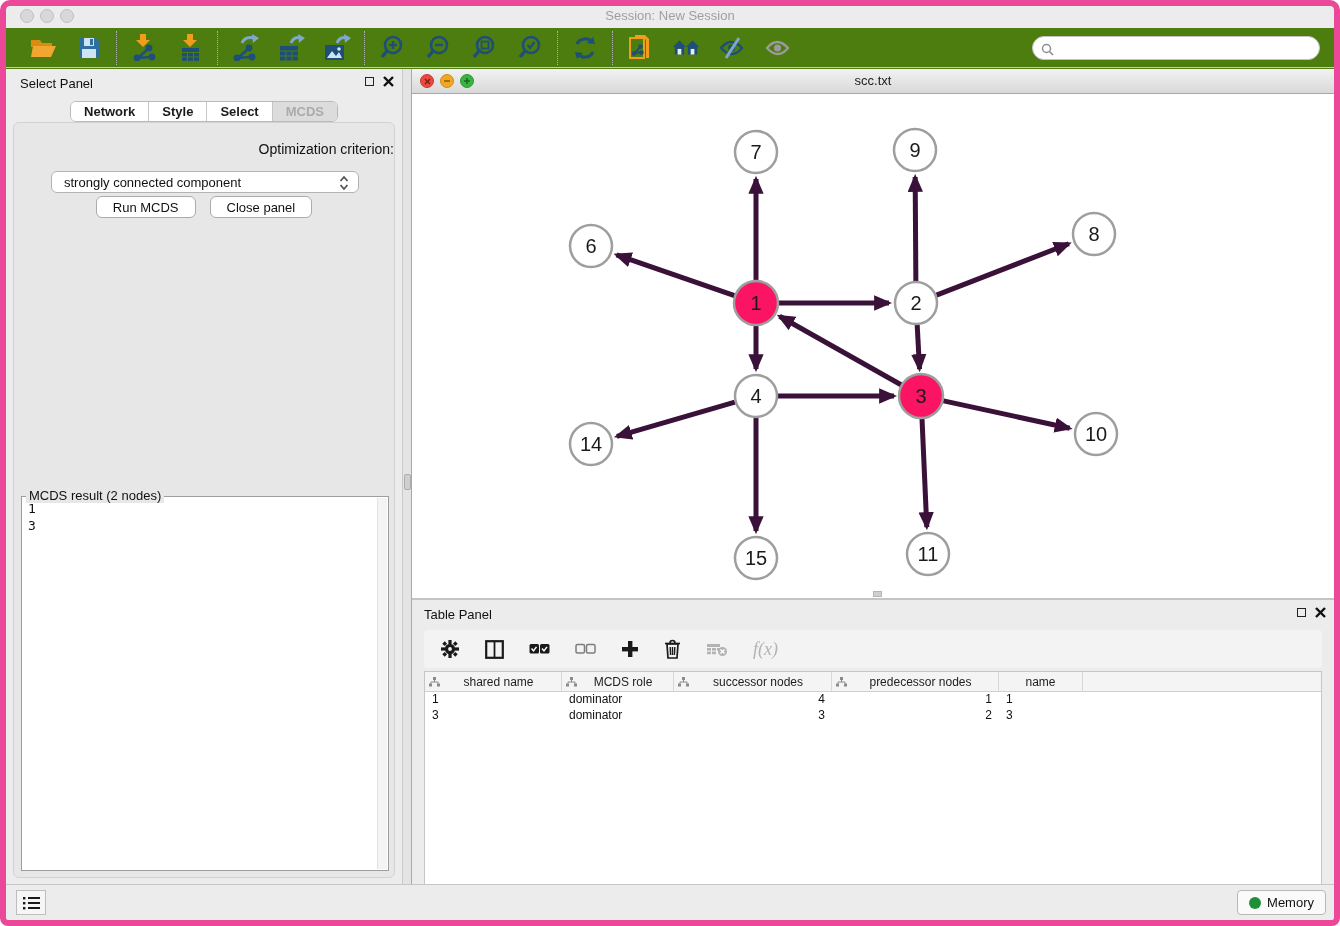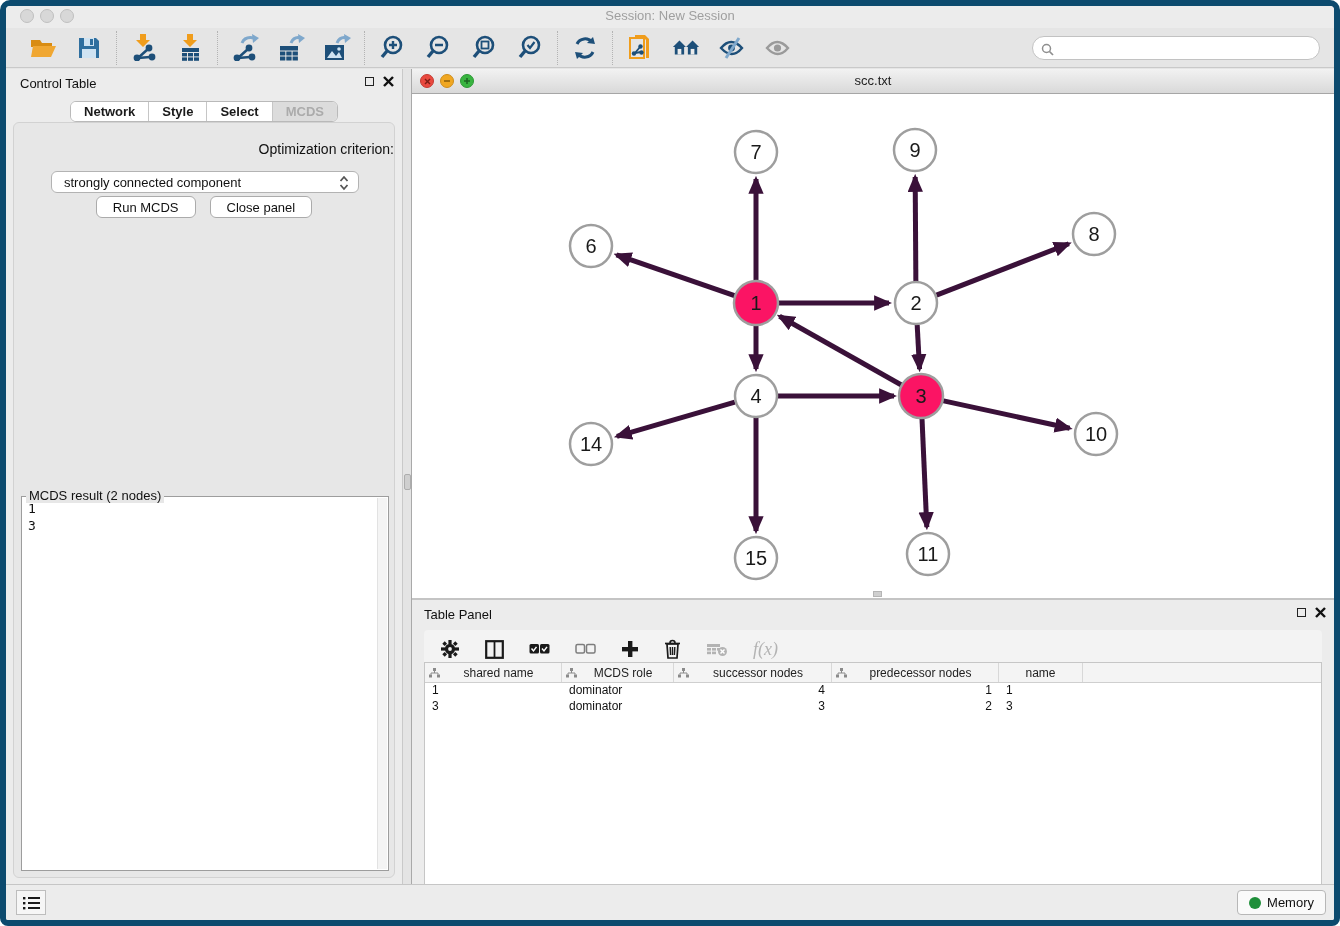--- a/index.html
+++ b/index.html
@@ -1,18 +1,18 @@
 <!DOCTYPE html>
 <html><head>
 <meta charset="utf-8">
 <style>
   * { margin:0; padding:0; box-sizing:border-box; }
   html,body { width:1340px; height:926px; font-family:"Liberation Sans","DejaVu Sans",sans-serif; }
-  .app { position:relative; width:1340px; height:926px; background:#e5e5e5;
-         border:6px solid #0c4a6e; border-radius:10px 10px 8px 8px; overflow:hidden; }
+  .app { position:relative; width:1340px; height:926px; background:#4d7c0f;
+         border:6px solid #ec4899; border-radius:10px 10px 8px 8px; overflow:hidden; }
   .inner { position:absolute; inset:0; }
 
   
   .titlebar { position:absolute; left:0; top:0; right:0; height:22px; background:#ececec; }
   .traffic-inactive { position:absolute; left:14px; top:3px; display:flex; gap:6px; }
   .traffic-inactive span { width:14px; height:14px; border-radius:50%; background:#d8d8d8; border:1px solid #bfbfbf; }
   .session-title { position:absolute; left:0; right:0; top:2px; text-align:center; font-size:13px; color:#9f9f9f; }
 
   
   .toolbar { position:absolute; left:0; top:22px; right:0; height:40px; display:flex; align-items:center;
@@ -73,21 +73,21 @@
   .net-canvas { position:absolute; left:0; right:0; top:25px; bottom:0; background:#fff; overflow:hidden; }
   .net-hscroll { position:absolute; left:50%; bottom:1px; width:9px; height:6px; background:#cfcfcf; border:1px solid #b5b5b5; }
 
   
   .table-panel { position:absolute; left:406px; top:592px; width:922px; bottom:36px; background:#ececec;
                  border-top:2px solid #c4c4c4; }
   .tp-toolbar { position:absolute; left:12px; right:12px; top:30px; height:38px; background:#f3f3f3;
                 border-radius:4px; display:flex; align-items:center; gap:25px; padding-left:16px; }
   .tp-icon { display:flex; align-items:center; justify-content:center; cursor:pointer; }
   .fx-label { font-family:"Liberation Serif","DejaVu Serif",serif; font-style:italic; font-size:18px; color:#b3b3b3; }
-  .data-table { position:absolute; left:12px; right:12px; top:62px; height:233px; background:#fff; border:1px solid #c6c6c6; }
+  .data-table { position:absolute; left:12px; right:12px; top:71px; height:233px; background:#fff; border:1px solid #c6c6c6; }
   .dt-header { display:flex; height:20px; background:#f4f4f4; border-bottom:1px solid #cfcfcf; }
   .dt-th { display:flex; align-items:center; border-right:1px solid #d8d8d8; font-size:12px; color:#222; padding:0 4px; }
   .dt-th .th-label { flex:1; text-align:center; }
   .dt-row { display:flex; height:16px; }
   .dt-td { font-size:12px; color:#111; padding:0 7px; white-space:nowrap; overflow:hidden; }
   .tab-strip { position:absolute; left:0; right:0; bottom:7px; display:flex; justify-content:center; }
 
   
   .statusbar { position:absolute; left:0; right:0; bottom:0; height:36px; background:#ececec; border-top:1px solid #c6c6c6; }
   .list-btn { position:absolute; left:10px; top:5px; width:30px; height:25px; background:#f6f6f6;
@@ -277,21 +277,21 @@
           <circle cx="5.5" cy="5.5" r="4" fill="none" stroke="#8f8f8f" stroke-width="1.5"></circle>
           <line x1="8.5" y1="8.5" x2="12" y2="12" stroke="#8f8f8f" stroke-width="1.7"></line>
         </svg>
       </span>
       <input class="search-input" placeholder="" style="">
     </div>
   </div>
 
   <div class="control-panel">
     <div class="panel-head">
-      <span class="panel-title">Control Table</span>
+      <span class="panel-title">Select Panel</span>
       <span class="panel-icons">
         <span class="float-box"></span>
         <svg width="11" height="11" viewBox="0 0 11 11" style="cursor:pointer">
           <line x1="1" y1="1" x2="10" y2="10" stroke="#111" stroke-width="2.4"></line>
           <line x1="10" y1="1" x2="1" y2="10" stroke="#111" stroke-width="2.4"></line>
         </svg>
       </span>
     </div>
     <div class="seg-tabs">
           <div class="seg-tab">

